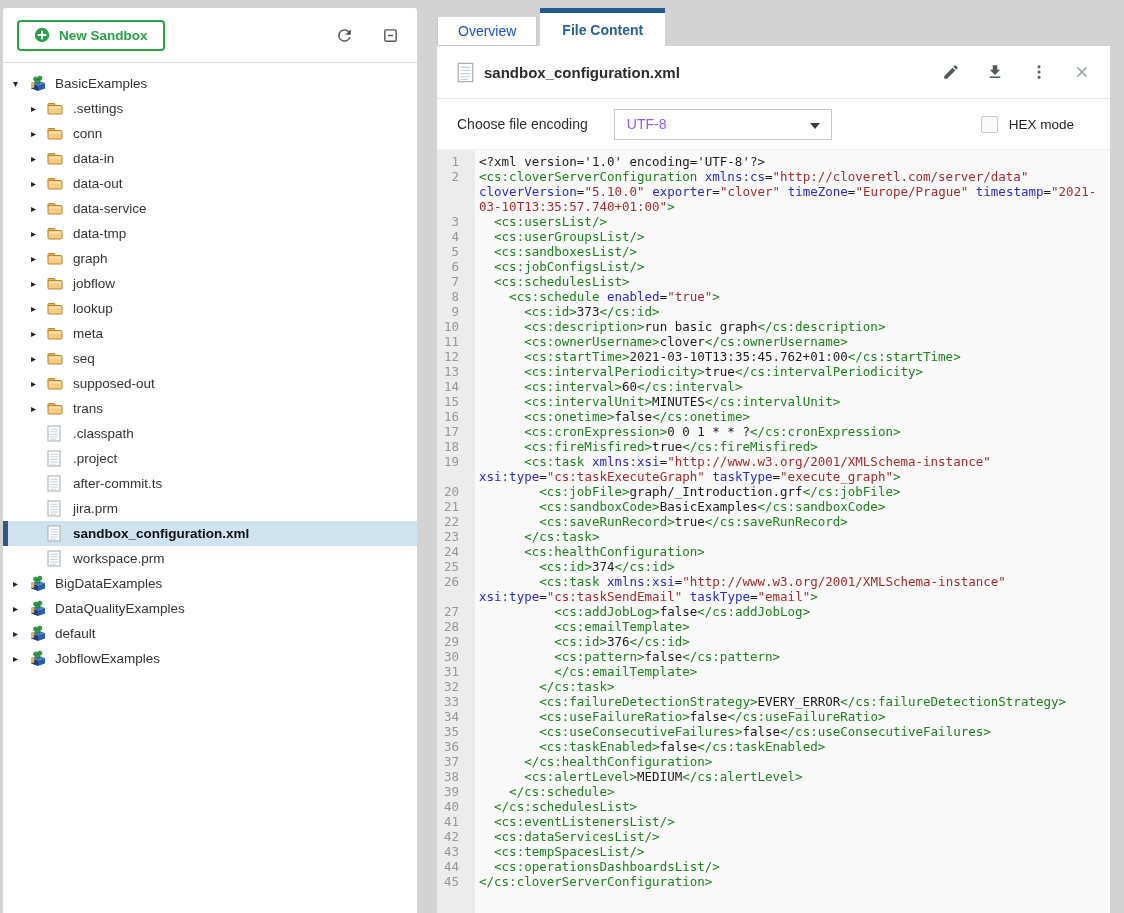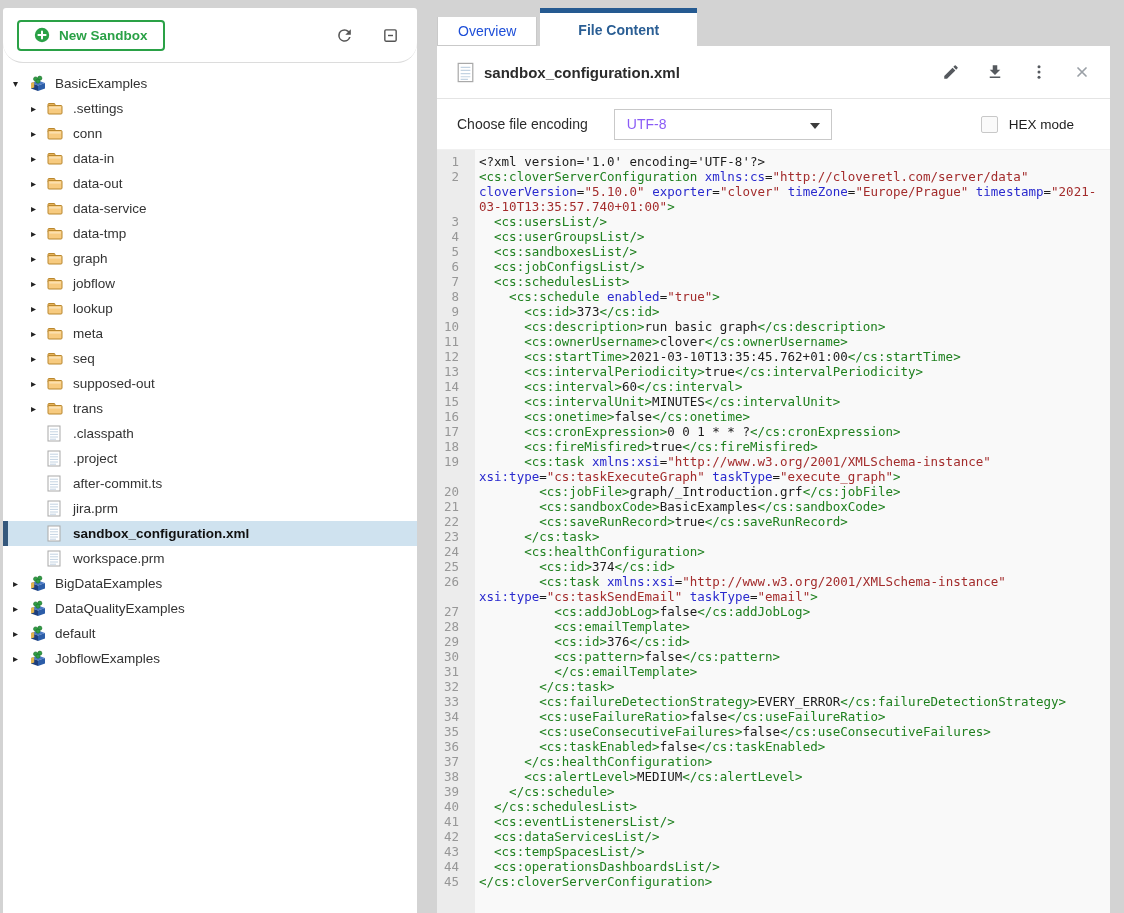--- a/index.html
+++ b/index.html
@@ -2,40 +2,40 @@
 <html><head>
 <meta charset="utf-8">
 <style>
   * { margin:0; padding:0; box-sizing:border-box; }
   html,body { width:1124px; height:913px; overflow:hidden; }
   body { background:#d3d3d3; font-family:"Liberation Sans", sans-serif; position:relative; }
 
   
   .left-card { position:absolute; left:3px; top:8px; width:414px; bottom:0;
                background:#fff; border-radius:3px 3px 0 0; }
-  .toolbar { height:55px; border-bottom:1px solid #dcdcdc; display:flex; align-items:center; padding:0 14px;border-radius:20px; }
+  .toolbar { height:55px; border-bottom:1px solid #dcdcdc; display:flex; align-items:center; padding:0 14px; }
   .new-sandbox { display:flex; align-items:center; gap:9px; height:31px; padding:0 15px;
                  background:#fff; border:2px solid #2aa146; border-radius:4px;
                  color:#2aa146; font-weight:bold; font-size:13.5px; cursor:pointer;
                  font-family:"Liberation Sans", sans-serif; }
   .tbicons { margin-left:auto; display:flex; align-items:center; gap:28px; padding-right:4px; }
   .tbicons .icn { cursor:pointer; display:inline-flex; }
   .tree { padding-top:8px; }
   .trow { height:25px; display:flex; align-items:center; font-size:13.5px; color:#333; cursor:pointer; }
   .trow .arr { flex:0 0 16px; font-size:10px; color:#222; text-align:left; }
   .trow .ticn { flex:0 0 18px; display:inline-flex; margin-right:8px; align-items:center; }
   .trow.sel { background:#cfe2ef; border-left:5px solid #35587c; font-weight:bold; color:#111; }
 
   
   .tabs { position:absolute; left:437px; top:4px; height:42px; display:flex; align-items:flex-end; }
   .tab { display:flex; align-items:center; justify-content:center; height:29px; padding:0 20px;
          background:#fff; border:1px solid #c9c9c9; border-top:none; font-size:14px; color:#1d4ed8;
          cursor:pointer; margin-right:3px; }
   .tab.active { height:38px; border:none; border-top:5px solid #255a91; color:#2a5e94;
-                font-weight:bold; padding:0 38px; }
+                font-weight:bold; padding:0 22px; }
 
   
   .panel { position:absolute; left:437px; top:46px; width:673px; bottom:0; background:#fff; }
   .phead { height:53px; border-bottom:1px solid #e4e4e4; display:flex; align-items:center; padding:0 20px; }
   .ptitle { font-size:15px; font-weight:bold; color:#2b2b2b; margin-left:10px; }
   .pacts { margin-left:auto; display:flex; align-items:center; gap:26px; }
   .pacts .icn { cursor:pointer; display:inline-flex; }
   .penc { height:51px; display:flex; align-items:center; padding:0 20px; border-bottom:1px solid #f0f0f0; }
   .penc .lbl { font-size:14px; color:#2b2b2b; }
   .select { margin-left:26px; width:218px; height:31px; border:1px solid #c9c9c9; background:#fff;

